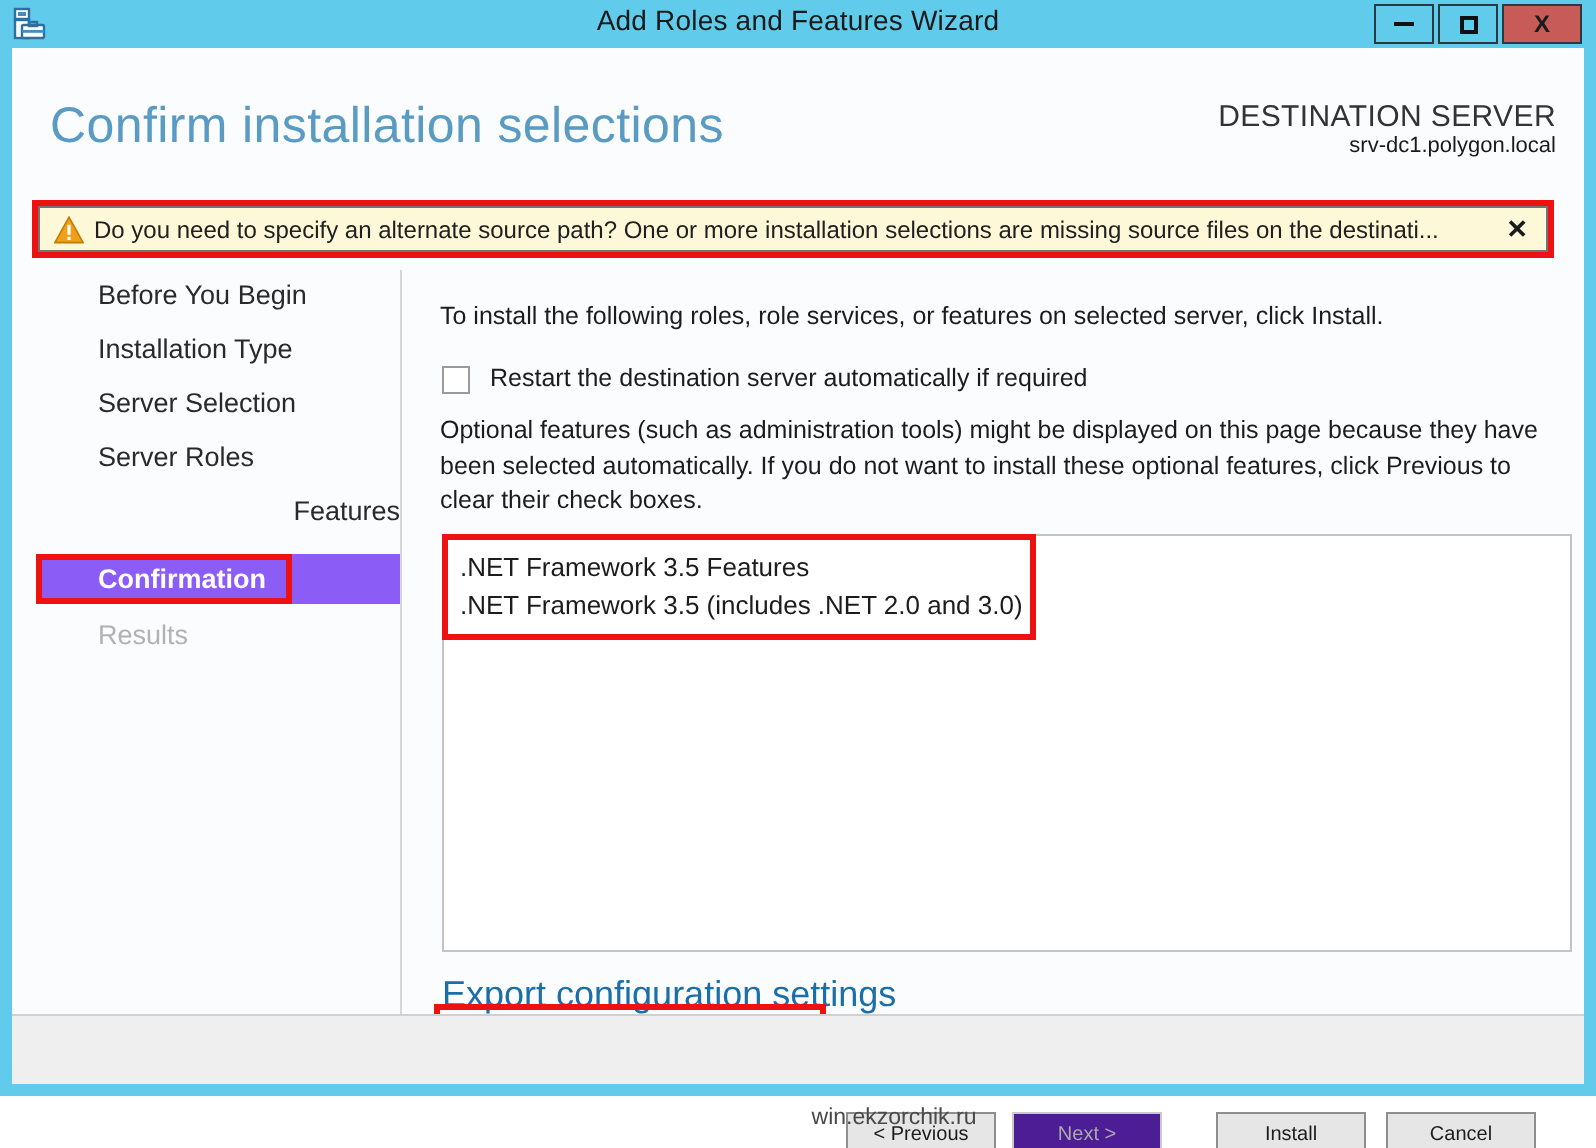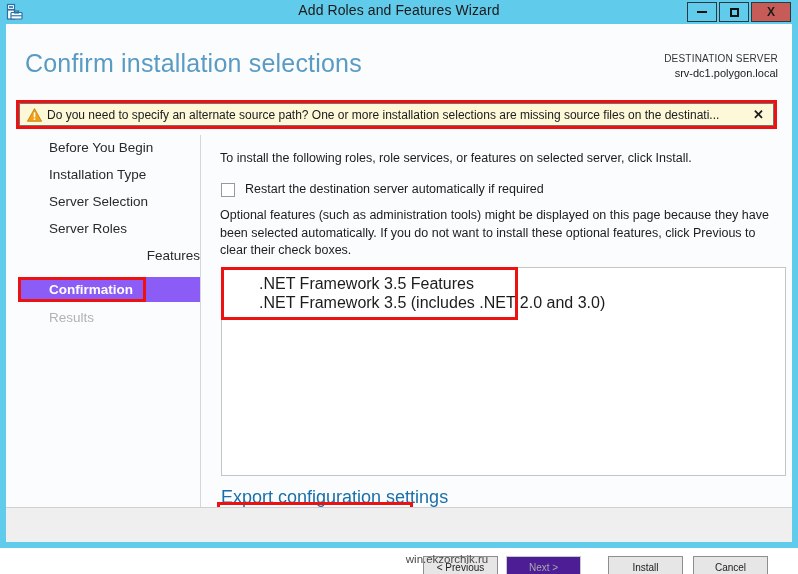--- a/index.html
+++ b/index.html
@@ -101,21 +101,21 @@
     letter-spacing: 0.2px;
     white-space: nowrap;
   }
   #dest-block {
     position: absolute;
     right: 14px; top: 27px;
     text-align: right;
     line-height: 15px;
   }
   #dest-label {
-    font-size: 10px;
+    font-size: 15px;
     color: #333333;
     letter-spacing: 0.2px;
     padding-left: 17px;
   }
   #dest-server {
     font-size: 11px;
     color: #1a1a1a;
   }
 
   
@@ -255,26 +255,25 @@
   }
   #features-list {
     position: absolute;
     left: 0; top: 0;
     width: 100%;
     padding: 6px 0 0 0;
     margin: 0;
     list-style: none;
   }
   .feature-item {
-    font-size: 16px;
+    font-size: 13px;
     color: #1c1c1c;
     line-height: 19px;
     padding-left: 8px;
     white-space: nowrap;
-    margin-left: 29px;
   }
   .feature-item.indent {
   }
   #features-highlight-box {
     position: absolute;
     left: 12px; top: 132px;
     width: 297px; height: 53px;
     border: 3px solid #ee1111;
     box-sizing: border-box;
   }

